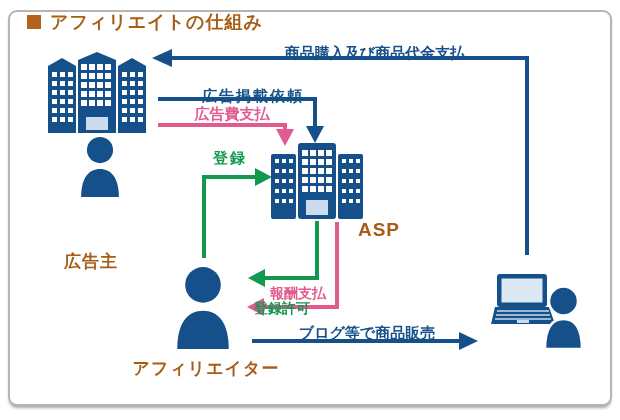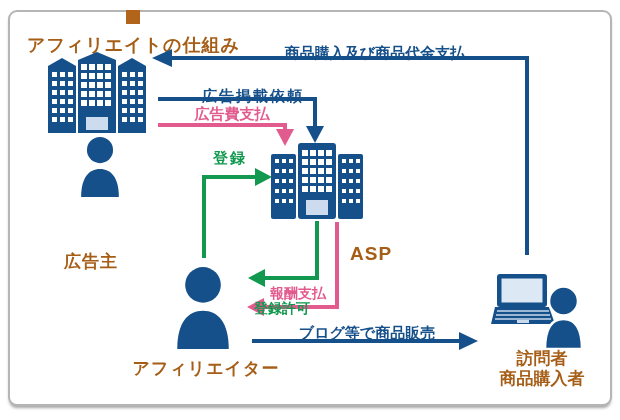--- a/index.html
+++ b/index.html
@@ -5,21 +5,21 @@
   :root{
     --blue:#15508a; --pink:#e25b8e; --green:#12994f; --brown:#a65e17;
     --light:#d9e5f2; --frame:#b5b5b5;
   }
   html,body{margin:0;padding:0;background:#fff;}
   #app{position:relative;width:620px;height:420px;background:#fff;overflow:hidden;
        font-family:"Liberation Sans","DejaVu Sans",sans-serif;}
   #frame{position:absolute;left:8px;top:10px;width:600px;height:392px;
          border:2px solid var(--frame);border-radius:9px;background:#fff;
          box-shadow:0 3px 3px -1px rgba(0,0,0,.35);}
-  #title{position:absolute;left:27px;top:10px;display:flex;align-items:center;gap:9px;flex-direction:column;}
+  #title{position:absolute;left:27px;top:10px;display:flex;align-items:center;gap:9px;}
   #title .sq{width:14px;height:14px;background:#b2641b;display:inline-block;}
   #title .tx{color:var(--brown);font-weight:bold;font-size:18px;letter-spacing:1px;}
   .lbl{position:absolute;font-weight:bold;font-size:15px;white-space:nowrap;text-align:center;}
   .blue{color:var(--blue);margin-top:8px;} .pink{color:var(--pink);} .green{color:var(--green);} .brown{color:var(--brown);}
   .entity-label{font-size:17px;letter-spacing:1px;}
   svg.icon{position:absolute;}
   #arrows{position:absolute;left:0;top:0;pointer-events:none;}
 </style>
 </head>
 <body>
@@ -199,21 +199,21 @@
         <rect x="39" y="34" width="6" height="6"></rect>
         <rect x="47" y="34" width="6" height="6"></rect>
         <rect x="55" y="34" width="6" height="6"></rect>
       <rect x="31" y="43" width="6" height="6"></rect>
         <rect x="39" y="43" width="6" height="6"></rect>
         <rect x="47" y="43" width="6" height="6"></rect>
         <rect x="55" y="43" width="6" height="6"></rect>
     </g>
     <rect x="35" y="57" width="22" height="15" fill="#ccdcee"></rect>
   </svg>
-  <div class="lbl brown entity-label" style="left:350px;top:219px;width:50px;font-size:19px;text-align:left;margin-top:24px;">ASP</div>
+  <div class="lbl brown entity-label" style="left:350px;top:219px;width:50px;font-size:19px;text-align:right;">ASP</div>
 
   <svg class="icon" style="left:168px;top:266px;" width="70" height="84" viewBox="0 0 53 62">
     <circle cx="26.5" cy="13.5" r="13.5" fill="#15508a"></circle>
     <path d="M7,62 C7,42 15,33 26.5,33 C38,33 46,42 46,62 Z" fill="#15508a"></path>
   </svg>
   <div class="lbl brown entity-label" style="left:124px;top:357px;width:164px;">アフィリエイター</div>
 
   <svg class="icon" style="left:491px;top:274px;" width="92" height="75" viewBox="0 0 92 75">
     <g>
       <rect x="6" y="0" width="50" height="33" rx="3" fill="#15508a"></rect>
@@ -224,17 +224,13 @@
         <line x1="5" y1="41" x2="59" y2="41"></line>
         <line x1="4" y1="45" x2="60" y2="45"></line>
       </g>
       <rect x="26" y="46" width="12" height="3" fill="#c9daeb"></rect>
     </g>
     <g stroke="#ffffff" stroke-width="2.5">
       <circle cx="72.5" cy="27" r="14.5" fill="#15508a"></circle>
       <path d="M54,75 C54,54 61,45 72.5,45 C84,45 91,54 91,75 Z" fill="#15508a"></path>
     </g>
   </svg>
-  <div class="lbl brown" style="left:487px;top:349px;width:110px;font-size:17px;line-height:20px;">
-    <div>訪問者</div>
-    <div>商品購入者</div>
-  </div>
 </div>
 
 </body></html>

